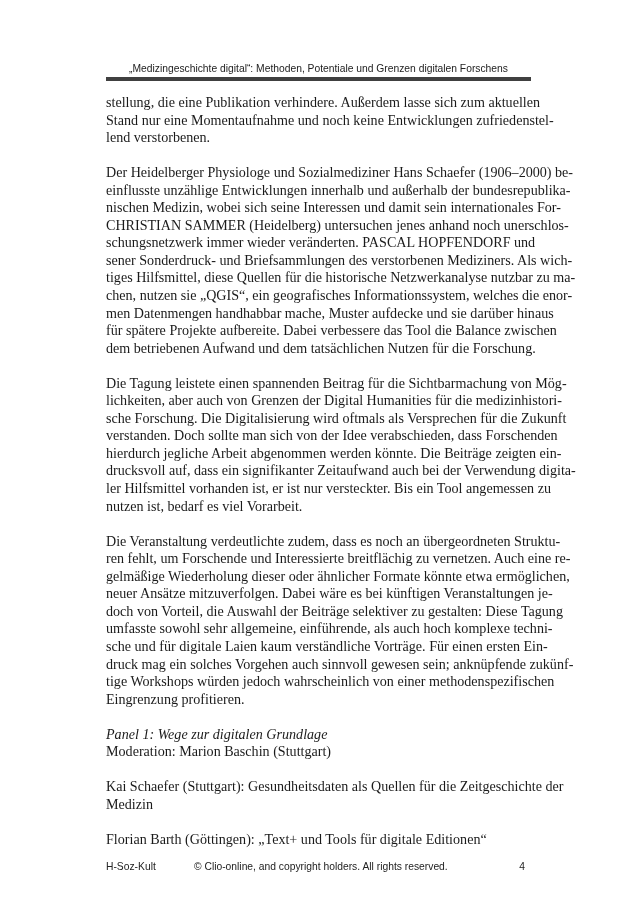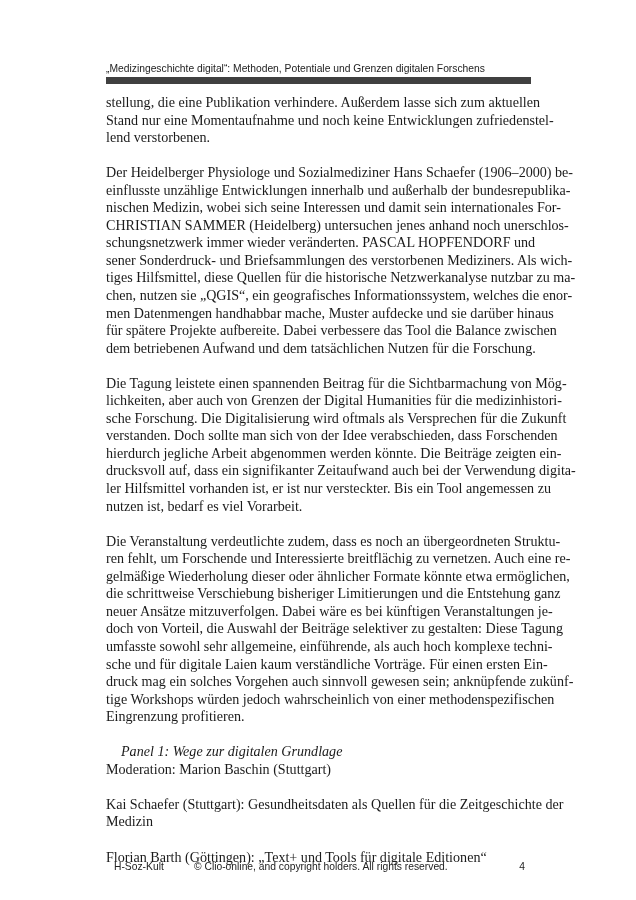--- a/index.html
+++ b/index.html
@@ -2,37 +2,37 @@
 <html><head>
 <meta charset="utf-8">
 <style>
   html, body { margin: 0; padding: 0; background: #ffffff; }
   body { width: 636px; height: 900px; position: relative; overflow: hidden; }
   .page { position: absolute; left: 0; top: 0; width: 636px; height: 900px; background: #fff; }
   .running-header {
     position: absolute; left: 106px; top: 63px; width: 425px;
     font-family: "Liberation Sans", sans-serif; font-size: 10.3px; color: #222;
     white-space: nowrap;
-    border-bottom: 7px solid #404040; padding-bottom: 3px;
+    border-bottom: 4px solid #404040; padding-bottom: 3px; text-align: center;
   }
   .body {
     position: absolute; left: 106px; top: 94px; width: 425px;
     font-family: "Liberation Serif", serif; font-size: 14.1px; line-height: 17.55px;
     color: #1a1a1a; text-align: justify; hyphens: manual;
   }
   .body p { margin: 0 0 17.55px 0; }
   .l { display: block; text-align-last: justify; white-space: nowrap; }
   .l.last { text-align-last: left; }
   .bold { font-weight: bold; }
-  .it { font-style: italic; margin-left: 15px; }
+  .it { font-style: italic; }
   .footer {
     position: absolute; left: 106px; top: 861px; width: 425px; height: 14px;
     font-family: "Liberation Sans", sans-serif; font-size: 10.3px; color: #222;
   }
-  .footer .left { position: absolute; left: 8px; top: 0; }
+  .footer .left { position: absolute; left: 0; top: 0; }
   .footer .center { position: absolute; left: 88px; top: 0; }
   .footer .right { position: absolute; right: 6px; top: 0; }
 </style>
 </head>
 <body>
 
 <div class="page">
 
   <div class="running-header">„Medizingeschichte digital“: Methoden, Potentiale und Grenzen digitalen Forschens</div>
 
@@ -66,21 +66,20 @@
       <span class="l">hierdurch jegliche Arbeit abgenommen werden könnte. Die Beiträge zeigten ein-</span>
       <span class="l">drucksvoll auf, dass ein signifikanter Zeitaufwand auch bei der Verwendung digita-</span>
       <span class="l">ler Hilfsmittel vorhanden ist, er ist nur versteckter. Bis ein Tool angemessen zu</span>
       <span class="l last">nutzen ist, bedarf es viel Vorarbeit.</span>
     </p>
 
     <p>
       <span class="l">Die Veranstaltung verdeutlichte zudem, dass es noch an übergeordneten Struktu-</span>
       <span class="l">ren fehlt, um Forschende und Interessierte breitflächig zu vernetzen. Auch eine re-</span>
       <span class="l">gelmäßige Wiederholung dieser oder ähnlicher Formate könnte etwa ermöglichen,</span>
-      <span class="l">die schrittweise Verschiebung bisheriger Limitierungen und die Entstehung ganz</span>
       <span class="l">neuer Ansätze mitzuverfolgen. Dabei wäre es bei künftigen Veranstaltungen je-</span>
       <span class="l">doch von Vorteil, die Auswahl der Beiträge selektiver zu gestalten: Diese Tagung</span>
       <span class="l">umfasste sowohl sehr allgemeine, einführende, als auch hoch komplexe techni-</span>
       <span class="l">sche und für digitale Laien kaum verständliche Vorträge. Für einen ersten Ein-</span>
       <span class="l">druck mag ein solches Vorgehen auch sinnvoll gewesen sein; anknüpfende zukünf-</span>
       <span class="l">tige Workshops würden jedoch wahrscheinlich von einer methodenspezifischen</span>
       <span class="l last">Eingrenzung profitieren.</span>
     </p>
 
 

